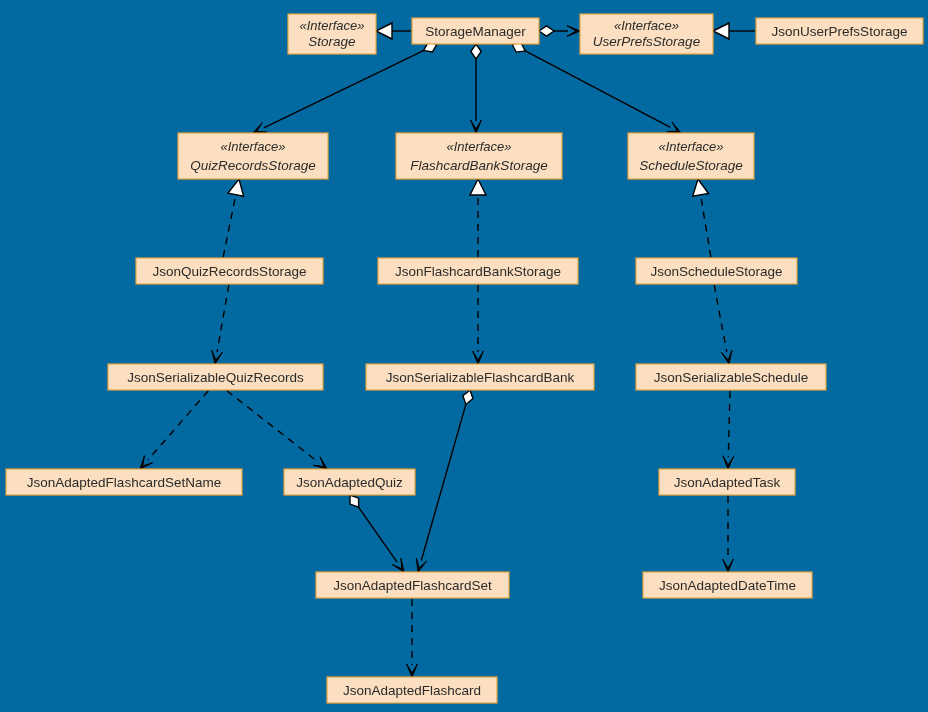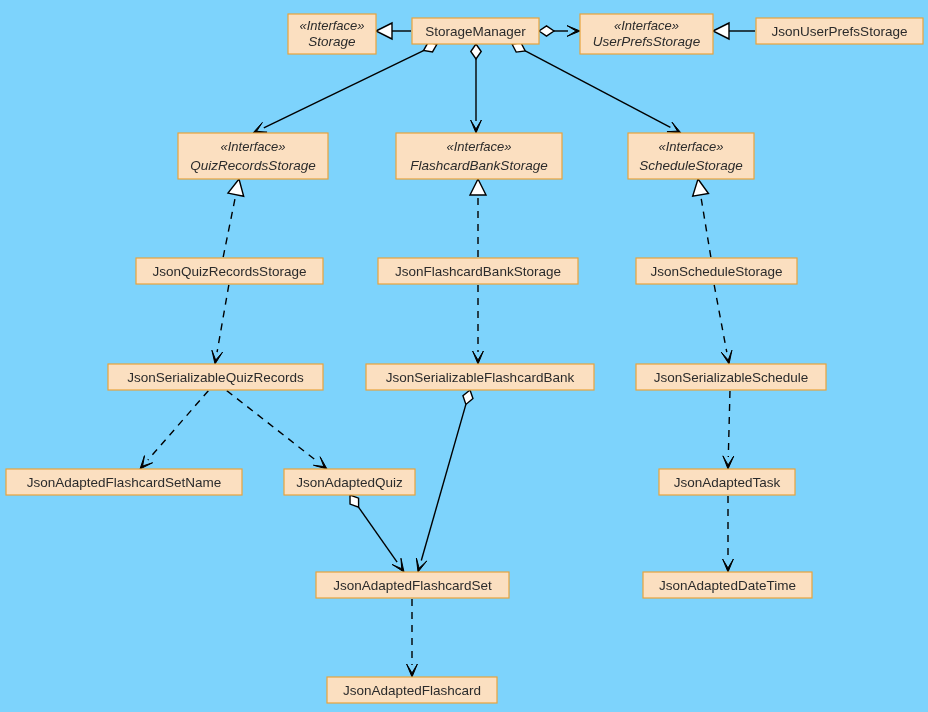--- a/index.html
+++ b/index.html
@@ -4,21 +4,21 @@
 <style>
   html, body {
     margin: 0;
     padding: 0;
     background: #ffffff;
   }
   #diagram-root {
     position: relative;
     width: 928px;
     height: 712px;
-    background: #7dd3fc;
+    background: #0369a1;
     font-family: "Liberation Sans", sans-serif;
     overflow: hidden;
   }
   svg#uml-canvas {
     position: absolute;
     top: 0;
     left: 0;
     width: 928px;
     height: 712px;
   }

